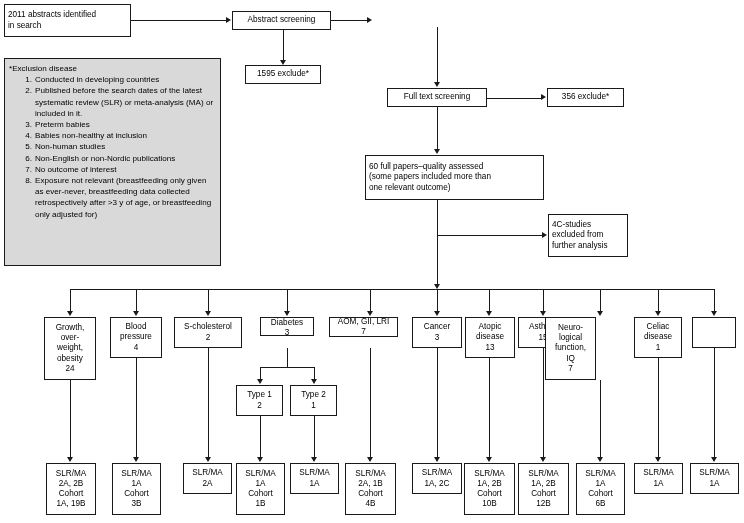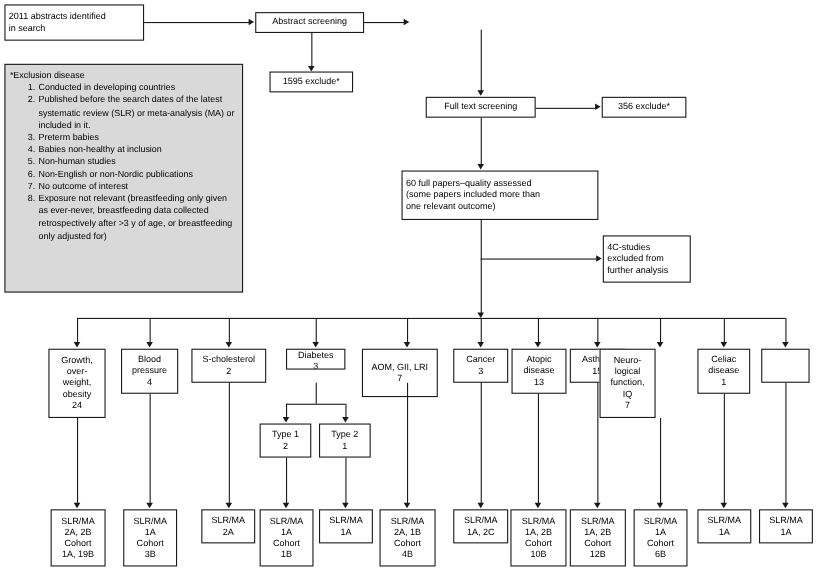--- a/index.html
+++ b/index.html
@@ -216,21 +216,21 @@
   <div class="box center" style="left:174px; top:317px; width:68px; height:31px;">
     <span class="ln">S-cholesterol</span>
     <span class="ln">2</span>
   </div>
 
   <div class="box center" style="left:260px; top:317px; width:54px; height:19px;justify-content:space-between;">
     <span class="ln">Diabetes</span>
     <span class="ln">3</span>
   </div>
 
-  <div class="box center" style="left:329px; top:317px; width:69px; height:44px;">
+  <div class="box center" style="left:329px; top:317px; width:69px; height:20px;">
     <span class="ln">AOM, GII, LRI</span>
     <span class="ln">7</span>
   </div>
 
   <div class="box center" style="left:412px; top:317px; width:50px; height:31px;">
     <span class="ln">Cancer</span>
     <span class="ln">3</span>
   </div>
 
   <div class="box center" style="left:465px; top:317px; width:50px; height:41px;">

